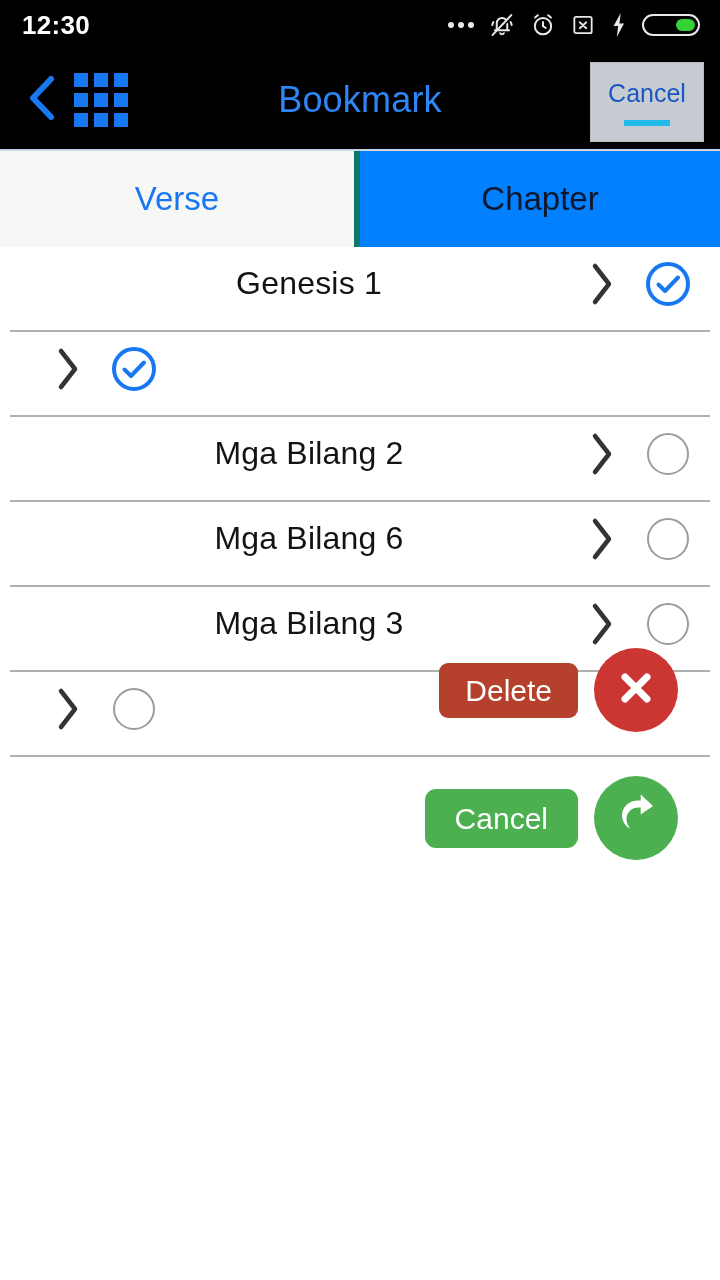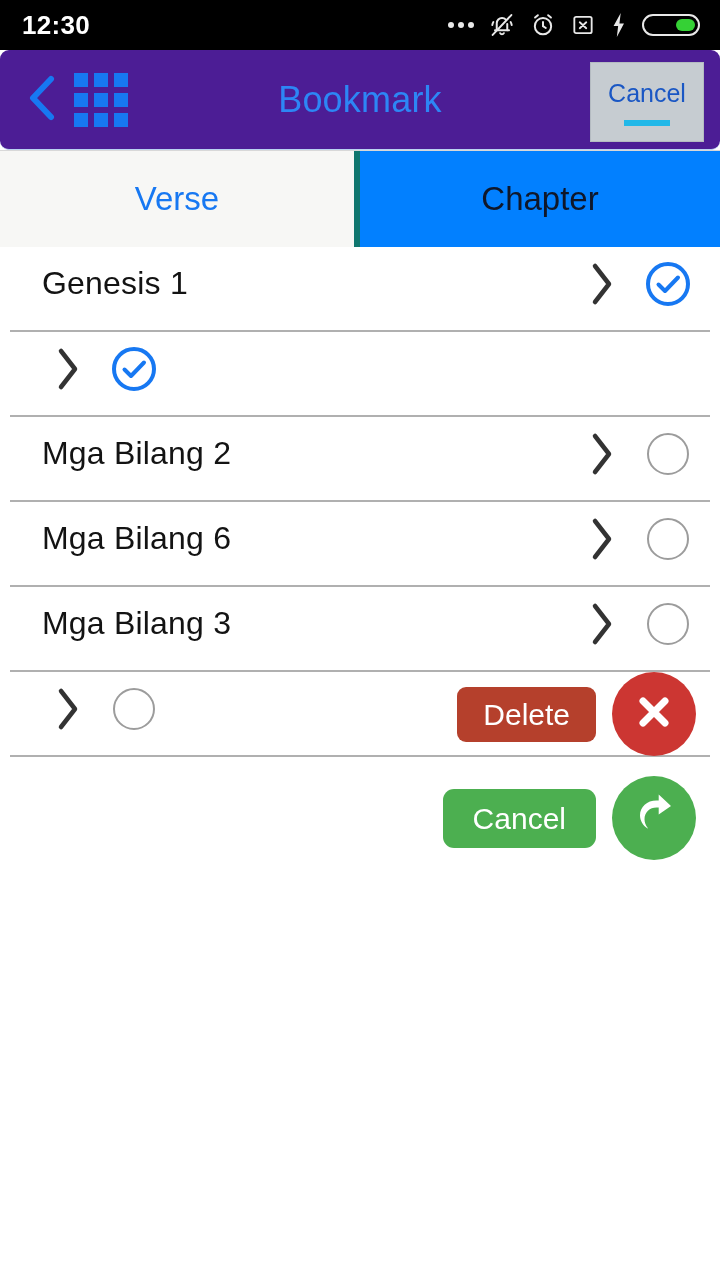--- a/index.html
+++ b/index.html
@@ -45,27 +45,26 @@
   .status-icons .si { display: flex; align-items: center; }
   .dots-icon { display: flex; gap: 4px; align-items: center; margin-right: 1px; }
   .dots-icon i {
     width: 6px; height: 6px; border-radius: 50%;
     background: #e8e8e8; display: block;
   }
 
   
   .navbar {
     height: 100px;
-    background: #4c1d95;
+    background: #000000;
     display: flex;
     align-items: center;
     position: relative;
     flex: 0 0 auto;
     border-bottom: 1px solid #b9d2f2;
-    border-radius: 9px;
   }
   .nav-left {
     display: flex;
     align-items: center;
     gap: 16px;
     padding-left: 24px;
     z-index: 2;
   }
   .back-chevron { display: block; }
   .grid-icon {
@@ -144,20 +143,21 @@
     flex: 1 1 auto;
     background: #ffffff;
     overflow: hidden;
   }
   .list-row {
     height: 85px;
     display: flex;
     align-items: center;
     padding: 0 18px 12px 42px;
     position: relative;
+    text-align: center;
   }
   .list-row .row-line {
     position: absolute;
     left: 10px; right: 10px; bottom: 0;
     height: 2px;
     background: #b0b0b0;
   }
   .row-label {
     flex: 1 1 auto;
     font-size: 32px;
@@ -181,22 +181,22 @@
 
   
   .bottom-actions {
     position: absolute;
     right: 0;
     bottom: 108px;
     width: 100%;
     display: flex;
     flex-direction: column;
     align-items: flex-end;
-    gap: 20px;
-    padding-right: 24px;
+    gap: 44px;
+    padding-right: 42px;
   }
   .action-row {
     display: flex;
     align-items: center;
     gap: 16px;
   }
   .action-pill {
     font-size: 30px;
     color: #ffffff;
     padding: 11px 26px;

